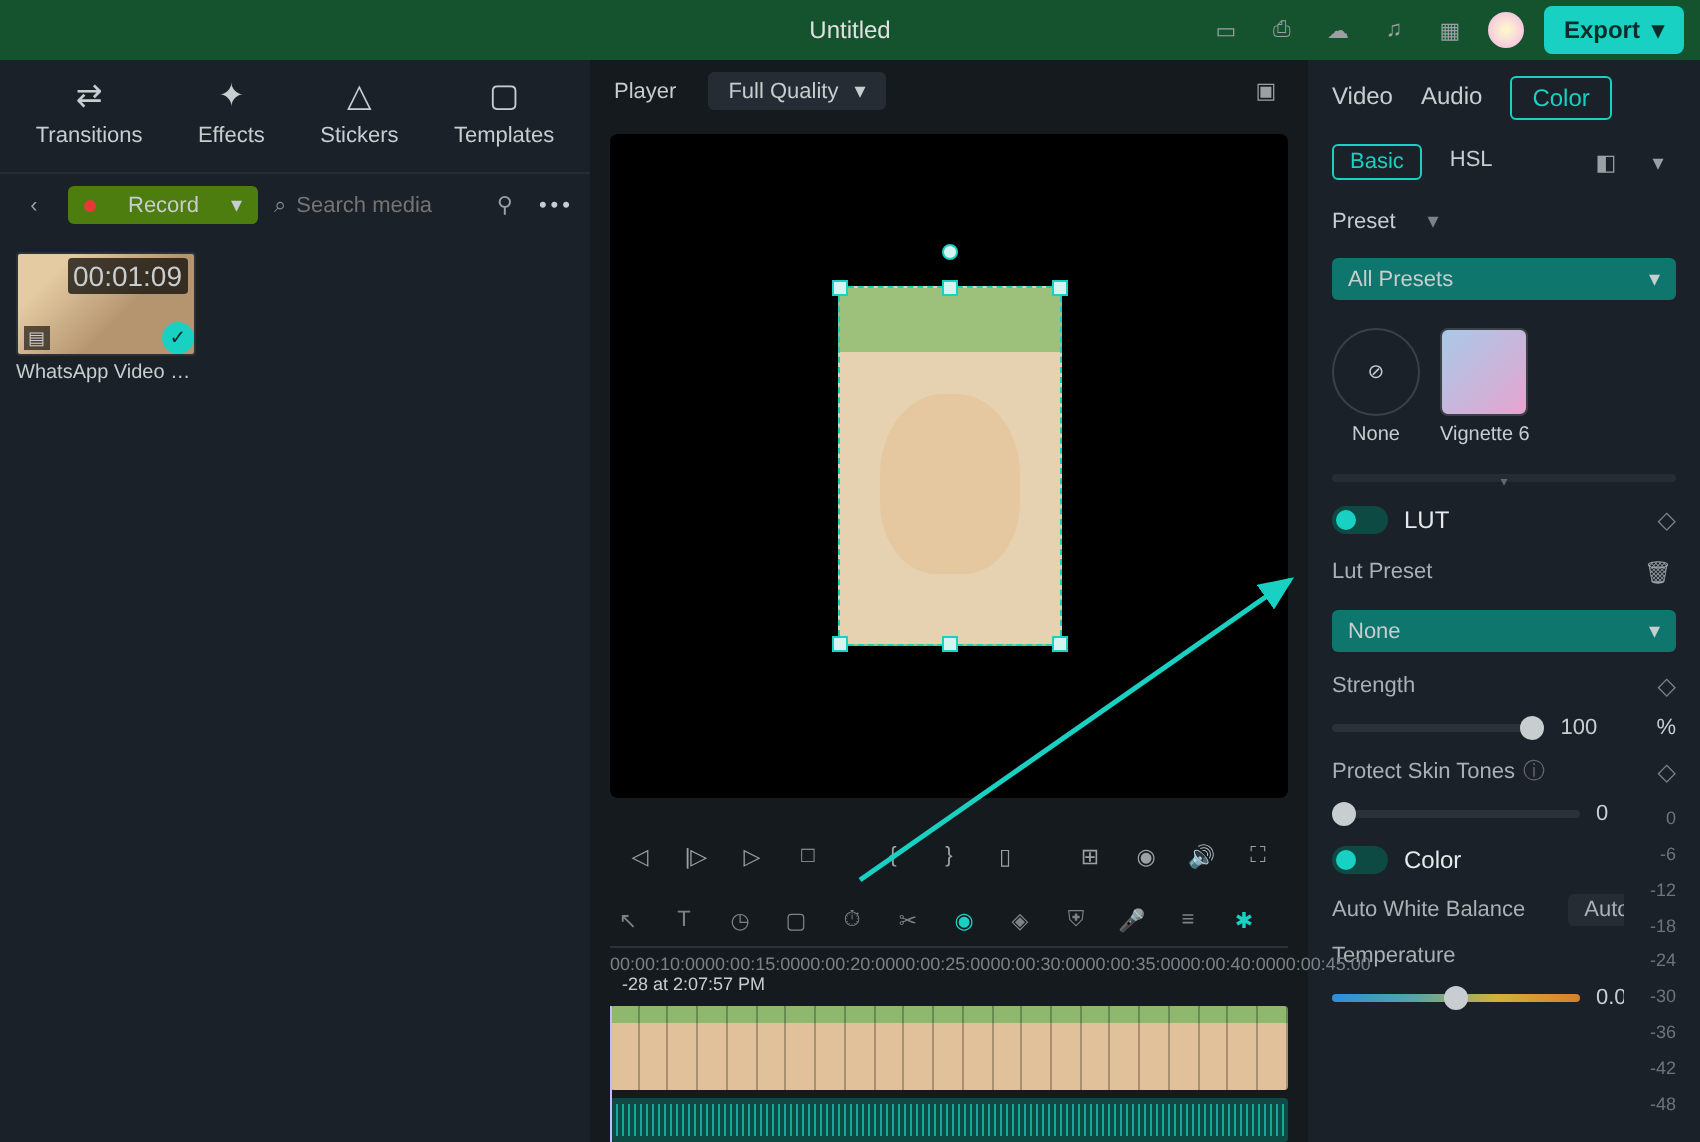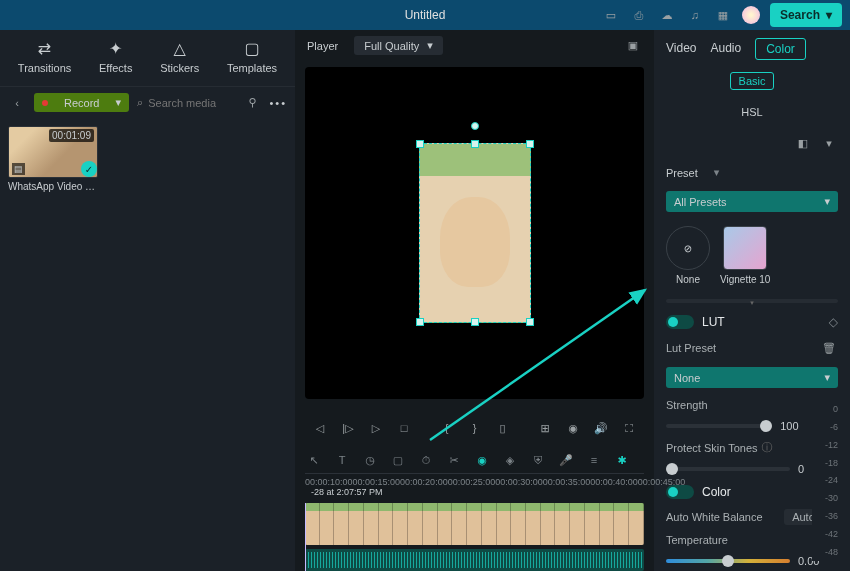--- a/index.html
+++ b/index.html
@@ -1,19 +1,19 @@
 <!DOCTYPE html>
 <html><head>
 <meta charset="utf-8">
 <style>
   * { margin: 0; padding: 0; box-sizing: border-box; font-family: -apple-system, BlinkMacSystemFont, "Segoe UI", sans-serif; }
   body { background: #151a1e; color: #c8cdd0; font-size: 11px; overflow: hidden; width: 850px; height: 571px; }
   
   
-  .topbar { height: 30px; display: flex; align-items: center; justify-content: space-between; padding: 0 8px; background: #0c4a6e; }
+  .topbar { height: 30px; display: flex; align-items: center; justify-content: space-between; padding: 0 8px; background: #14532d; }
   .topbar-center { position: absolute; left: 50%; transform: translateX(-50%); color: #e0e0e0; font-size: 12px; }
   .topbar-right { display: flex; align-items: center; gap: 10px; }
   .tb-icon { width: 18px; height: 18px; display: flex; align-items: center; justify-content: center; color: #9aa0a3; cursor: pointer; }
   .avatar { width: 18px; height: 18px; border-radius: 50%; background: radial-gradient(circle, #fff4d0 10%, #f0b6e3 100%); }
   .export-btn { background: #19d1c3; color: #0a2e2a; font-weight: 600; padding: 5px 10px; border-radius: 4px; display: flex; align-items: center; gap: 6px; cursor: pointer; font-size: 12px; }
 
   
   .main { display: flex; height: calc(571px - 30px); }
   .left-panel { width: 295px; background: #1b2128; display: flex; flex-direction: column; }
   .center-panel { flex: 1; display: flex; flex-direction: column; min-width: 0; }
@@ -29,21 +29,21 @@
   .record-btn { display: flex; align-items: center; gap: 16px; background: #4d7c0f; padding: 3px 8px; border-radius: 3px; cursor: pointer; justify-content: flex-end; }
   .rec-dot { width: 6px; height: 6px; border-radius: 50%; background: #e53935; }
   .search-wrap { flex: 1; display: flex; align-items: center; gap: 5px; color: #888; }
   .search-input { background: transparent; border: none; color: #c8cdd0; outline: none; width: 100%; font-size: 11px; }
   .more-dots { letter-spacing: 2px; cursor: pointer; }
 
   
   .thumb-grid { padding: 8px; display: flex; gap: 8px; flex-wrap: wrap; }
   .thumb-item { width: 90px; }
   .thumb-box { width: 90px; height: 52px; background: linear-gradient(135deg,#e4cba2 20%,#b59570 60%); border-radius: 2px; position: relative; border: 1px solid #2b3138; }
-  .thumb-dur { position: absolute; top: 2px; right: 3px; background: rgba(0,0,0,.7); padding: 1px 3px; font-size: 10px; border-radius: 2px; }
+  .thumb-dur { position: absolute; top: 2px; right: 3px; background: rgba(0,0,0,.7); padding: 1px 3px; font-size: 14px; border-radius: 2px; }
   .thumb-media-icon { position: absolute; bottom: 2px; left: 3px; background: rgba(0,0,0,.6); padding:1px 2px; font-size: 9px; }
   .thumb-check { position: absolute; bottom: 0px; right: 0px; width: 16px; height: 16px; border-radius: 50%; background: #19d1c3; color: #0a2e2a; display:flex; align-items:center; justify-content:center; font-size:10px; }
   .thumb-name { font-size: 10px; margin-top: 3px; white-space: nowrap; overflow: hidden; text-overflow: ellipsis; }
 
   
   .player-header { display: flex; align-items: center; justify-content: space-between; padding: 6px 12px; }
   .player-left { display:flex; align-items:center; gap: 16px; }
   .quality-select { background: #262c33; padding: 3px 10px; border-radius: 3px; display:flex; align-items:center; gap:8px; cursor:pointer; }
   .player-stage { flex: 1; background: #000; margin: 6px 10px; border-radius: 4px; position: relative; display:flex; align-items:center; justify-content:center; height: 265px; }
   .video-clip { width: 112px; height: 180px; background: linear-gradient(180deg,#9dc17a 0 18%,#e6d1b0 18% 100%); border: 1px dashed #19d1c3; position: relative; }
@@ -82,21 +82,21 @@
   .audio-track { height:22px; margin-top:4px; background: #0e4a44; border-radius:2px; position:relative; overflow:hidden; }
   .wave { position:absolute; inset:3px 0; background: repeating-linear-gradient(90deg,#19d1c3 0 1px,transparent 1px 3px); opacity:.7; }
 
   
   .meter-col { position:absolute; right:10px; top:400px; bottom:10px; width:28px; display:flex; flex-direction:column; justify-content:space-around; font-size:9px; color:#6e7479; text-align:right; padding-right:2px; background: linear-gradient(#1b2128,#1b2128); }
 
   
   .rp-tabs { display:flex; gap:14px; padding: 8px 12px; font-size:12px; }
   .rp-tab { cursor:pointer; padding:3px 0; }
   .rp-tab.active { color:#19d1c3; border:1px solid #19d1c3; padding:3px 10px; border-radius:3px; }
-  .rp-subtabs { display:flex; align-items:center; gap:14px; padding: 4px 12px 8px; font-size:11px;flex-direction:column; }
+  .rp-subtabs { display:flex; align-items:flex-start; gap:14px; padding: 4px 12px 8px; font-size:11px; }
   .rp-subtab { cursor:pointer; padding:2px 0; }
   .rp-subtab.active { border:1px solid #19d1c3; color:#19d1c3; padding:2px 8px; border-radius:3px; }
   .rp-subtabs-right { margin-left:auto; display:flex; gap:8px; }
   .rp-row { padding: 6px 12px; }
   .preset-select { display:flex; justify-content:space-between; align-items:center; background:#0f766e; padding:4px 8px; border-radius:3px; cursor:pointer; }
   .preset-thumbs { display:flex; gap:10px; padding: 8px 12px; }
   .preset-thumb { display:flex; flex-direction:column; align-items:center; gap:4px; font-size:10px; }
   .preset-circle { width:44px; height:44px; border-radius:50%; border:1px solid #3a4148; display:flex; align-items:center; justify-content:center; }
   .preset-sq { width:44px; height:44px; border-radius:4px; background: linear-gradient(135deg,#a9c9e8,#e6a4cf); border:1px solid #3a4148; }
   .section-hdr { display:flex; align-items:center; justify-content:space-between; padding: 6px 12px; }
@@ -124,21 +124,21 @@
   <div></div>
   <div class="topbar-center">Untitled</div>
   <div class="topbar-right">
     <span class="tb-icon">▭</span>
     <span class="tb-icon">⎙</span>
     <span class="tb-icon">☁</span>
     <span class="tb-icon">♫</span>
     <span class="tb-icon">▦</span>
     <span class="avatar"></span>
     <div class="export-btn">
-        <span>Search</span>
+        <span>Export</span>
         <span>▾</span>
       </div>
   </div>
 </div>
 
 <div class="main">
 
   <div class="left-panel">
     <div class="lp-tabs">
       <div class="lp-tab">
@@ -317,21 +317,21 @@
           <span>▾</span>
         </div>
     </div>
     <div class="preset-thumbs">
       <div class="preset-thumb">
           <div class="preset-circle">⊘</div>
           <span>None</span>
         </div>
       <div class="preset-thumb">
           <div class="preset-sq"></div>
-          <span>Vignette 10</span>
+          <span>Vignette 6</span>
         </div>
     </div>
     <div class="rp-row">
         <div style="height:4px;background:#262c33;border-radius:2px;text-align:center;color:#666;font-size:7px">▾</div>
       </div>
 
     <div class="section-hdr">
       <div style="display:flex;align-items:center;gap:8px">
           <span class="toggle">
             <span class="knob"></span>

